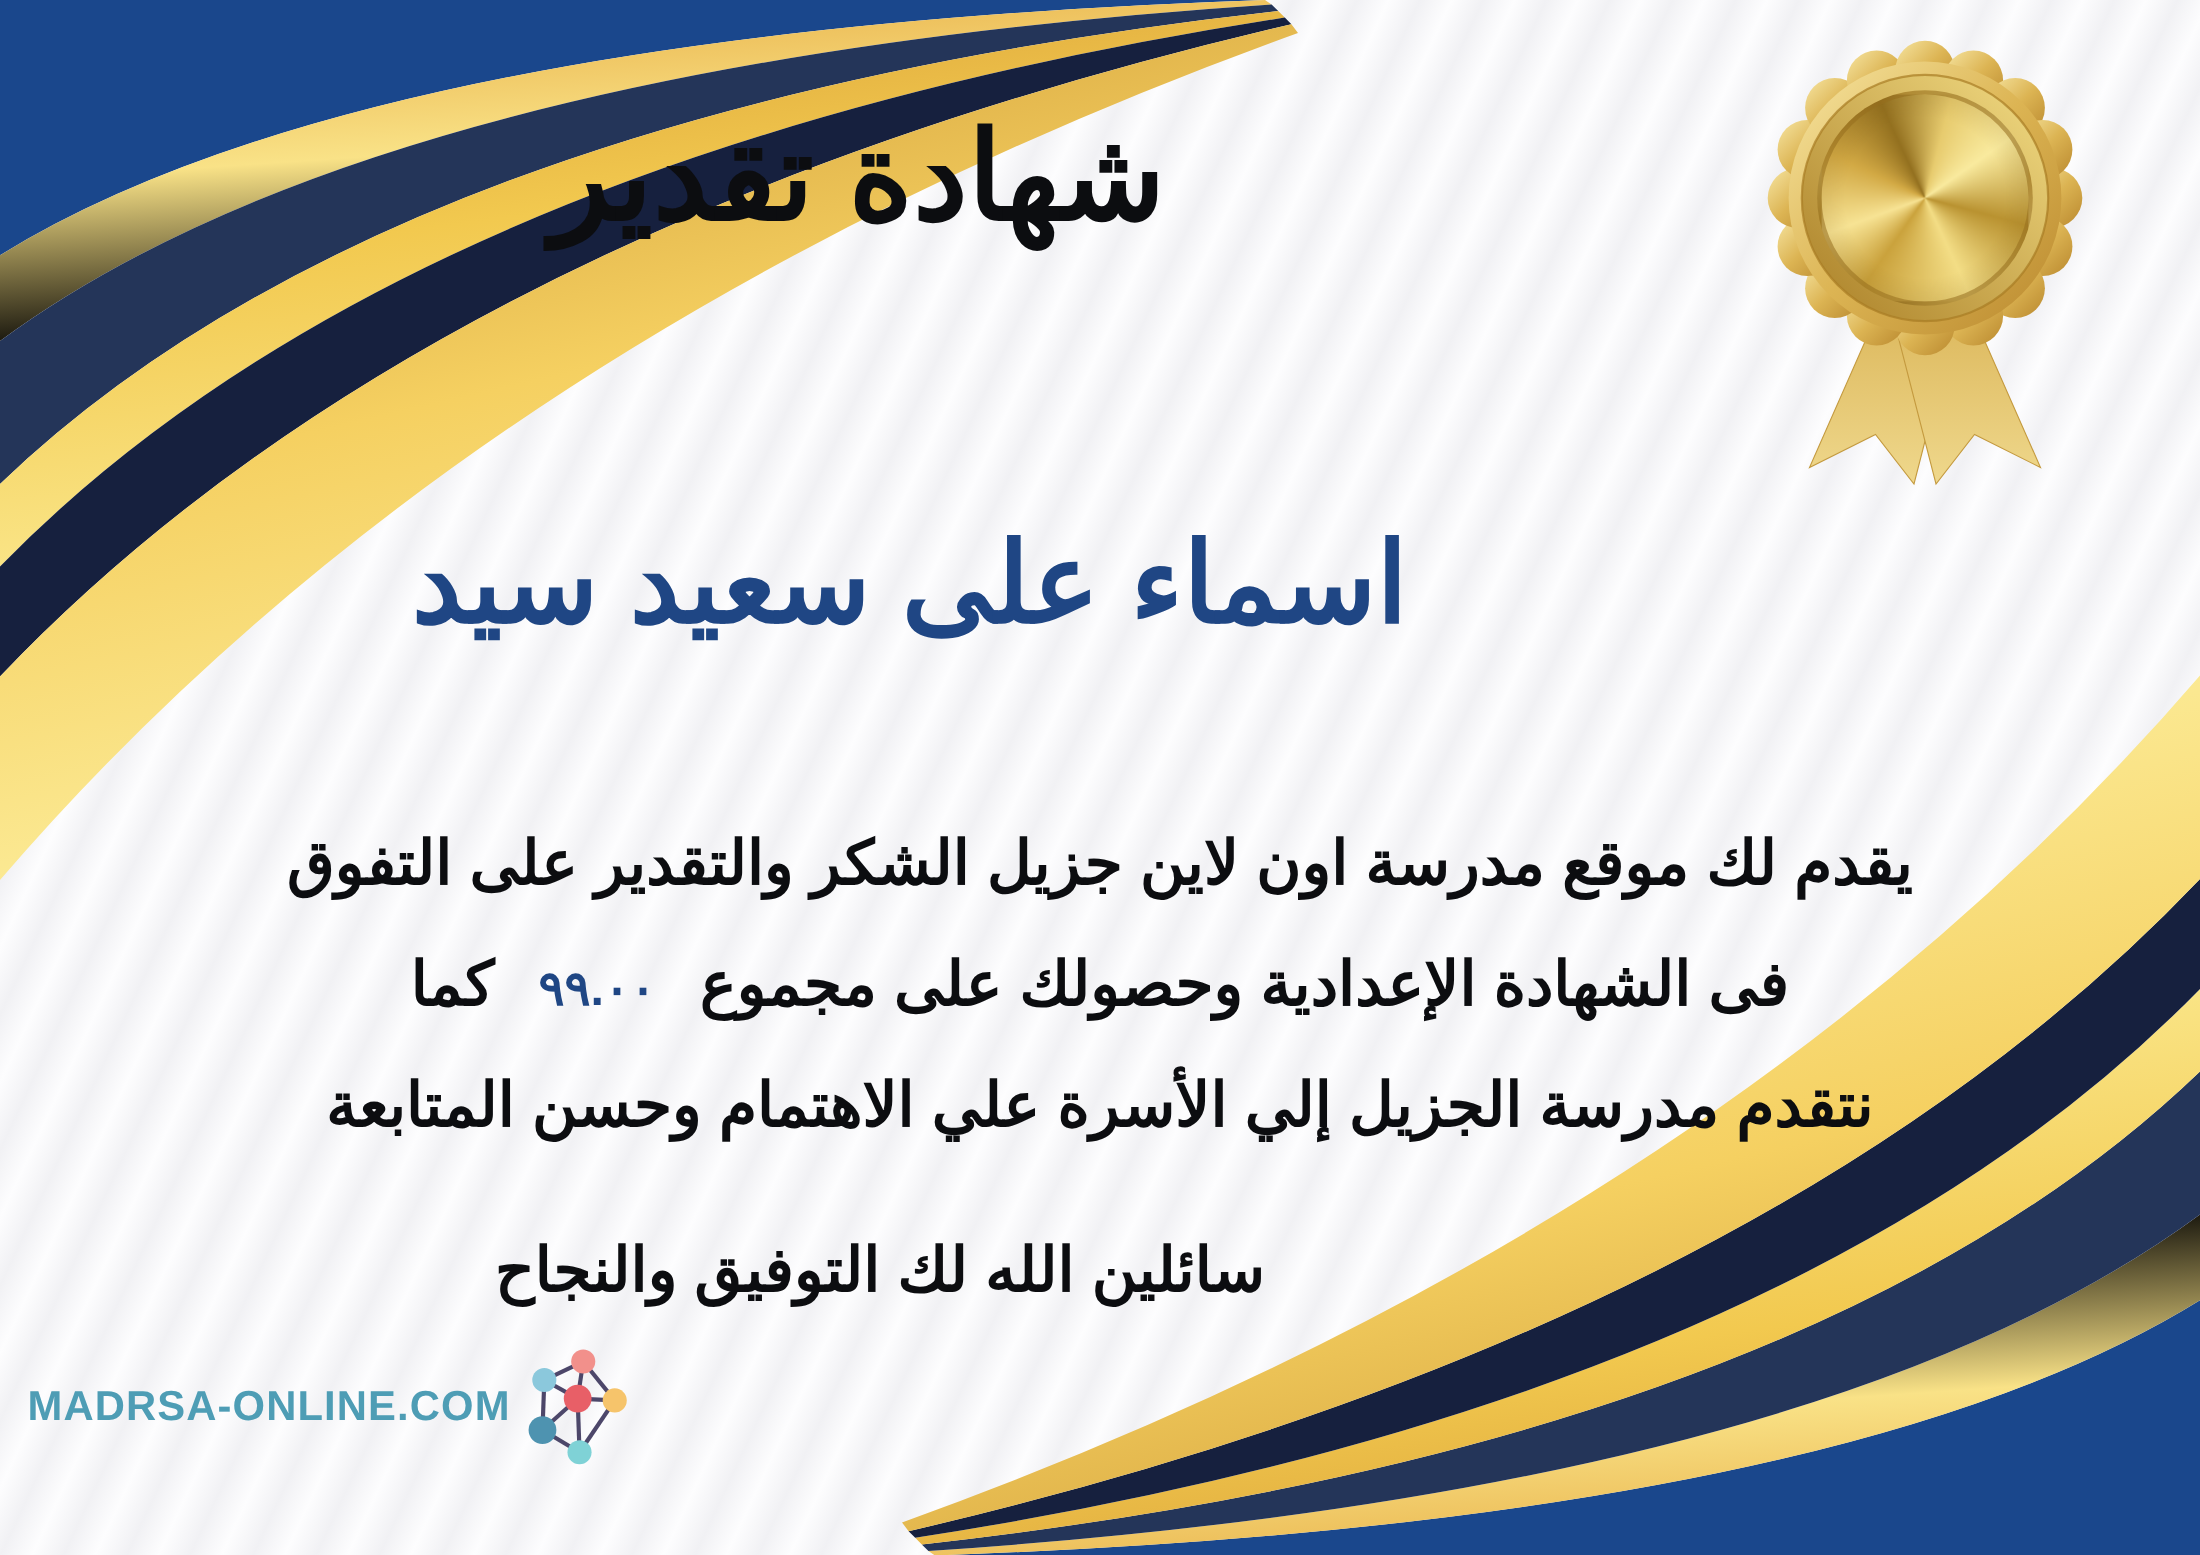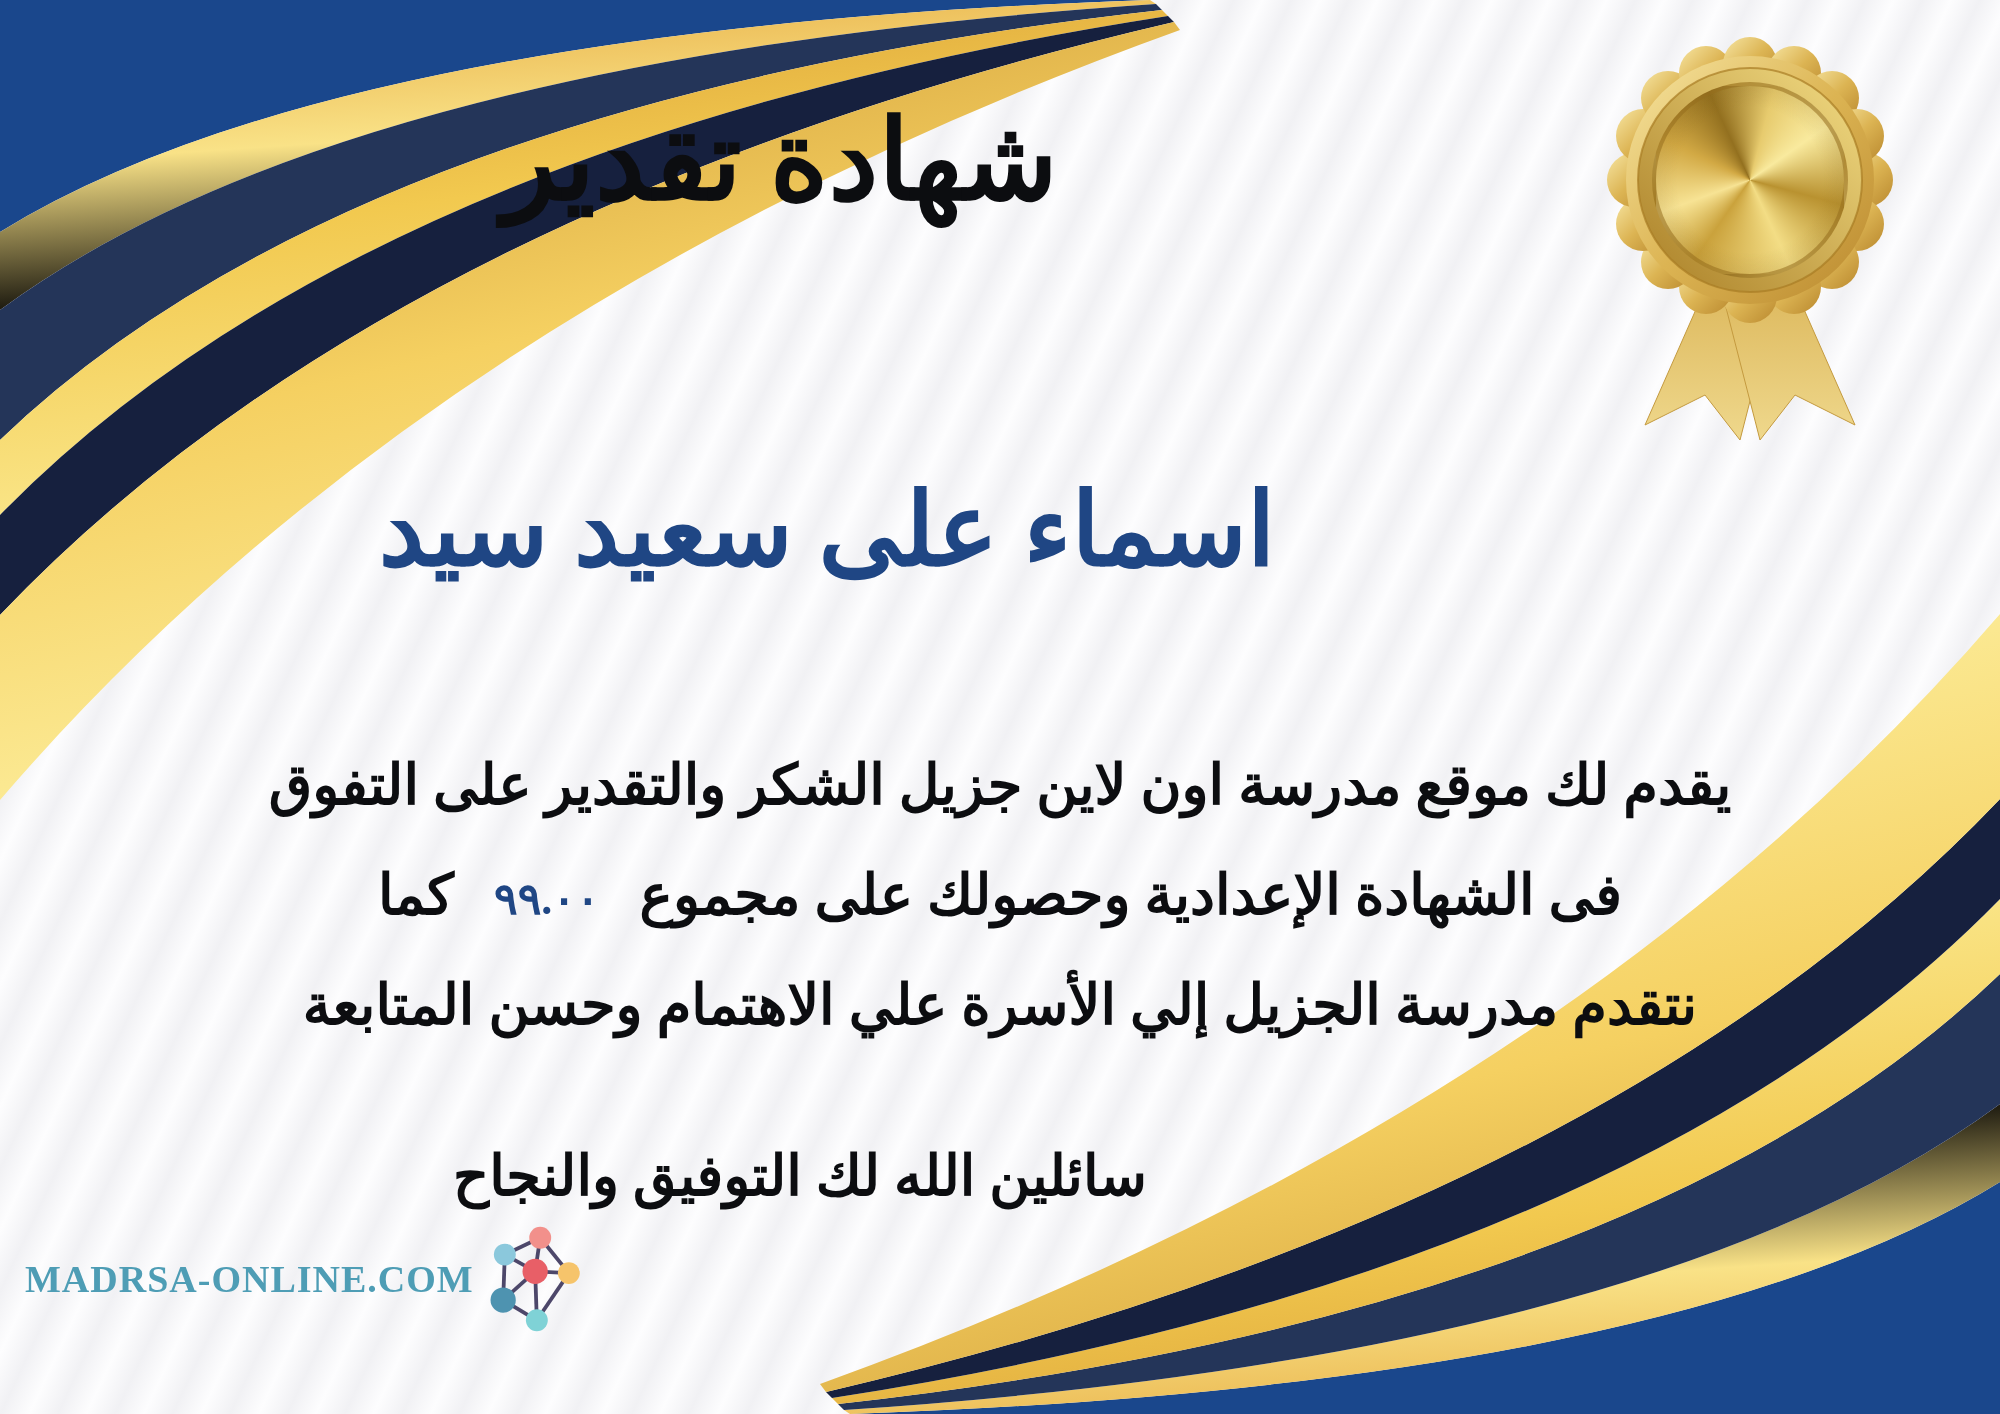--- a/index.html
+++ b/index.html
@@ -1,20 +1,20 @@
 <!DOCTYPE html>
 <html lang="ar"><head>
 <meta charset="utf-8">
 <style>
   html,body{margin:0;padding:0;}
   .page{
     position:relative;
     width:2000px;height:1414px;
     overflow:hidden;
-    font-family:Liberation Serif, serif;
+    font-family:Liberation Sans, sans-serif;
     background:
       repeating-linear-gradient(115deg,
         #fdfdfe 0px, #f1f1f4 26px, #fdfdfe 52px);
   }
   .decor{position:absolute;inset:0;z-index:1;}
   
   .title{
     position:absolute;top:95px;left:0;width:1560px;
     margin:0;text-align:center;
     font-size:112px;font-weight:bold;color:#0c0d10;
@@ -28,21 +28,21 @@
   .body-line{
     position:absolute;left:0;width:2000px;text-align:center;
     font-size:56px;font-weight:bold;color:#0c0d10;
     z-index:3;white-space:nowrap;
   }
   .line1{top:752px;}
   .line2{top:862px;}
   .line3{top:972px;}
   .closing{
     position:absolute;top:1122px;left:0;width:1600px;text-align:center;
-    font-size:56px;font-weight:bold;color:#0c0d10;z-index:3;white-space:nowrap;margin-top:21px;
+    font-size:56px;font-weight:bold;color:#0c0d10;z-index:3;white-space:nowrap;
   }
   .score{color:#1f4684;font-size:44px;margin:0 40px;}
   
   .medal{position:absolute;left:1600px;top:20px;width:300px;height:430px;z-index:2;}
   .medal svg{position:absolute;inset:0;}
   .medal-disc{
     position:absolute;left:52px;top:62px;width:196px;height:196px;
     border-radius:50%;
     border:4px solid rgba(150,110,30,.55);
     background:

